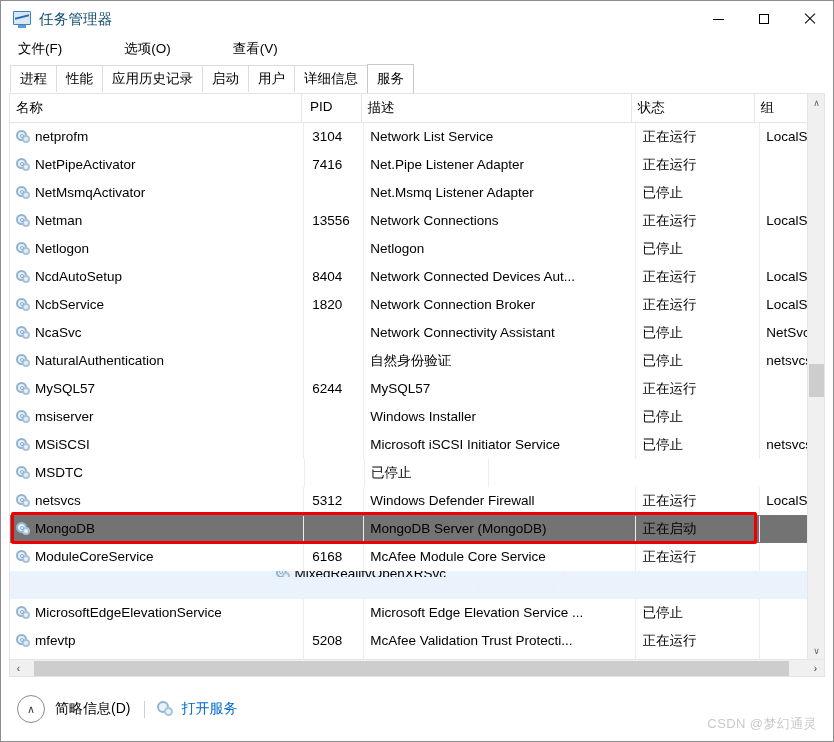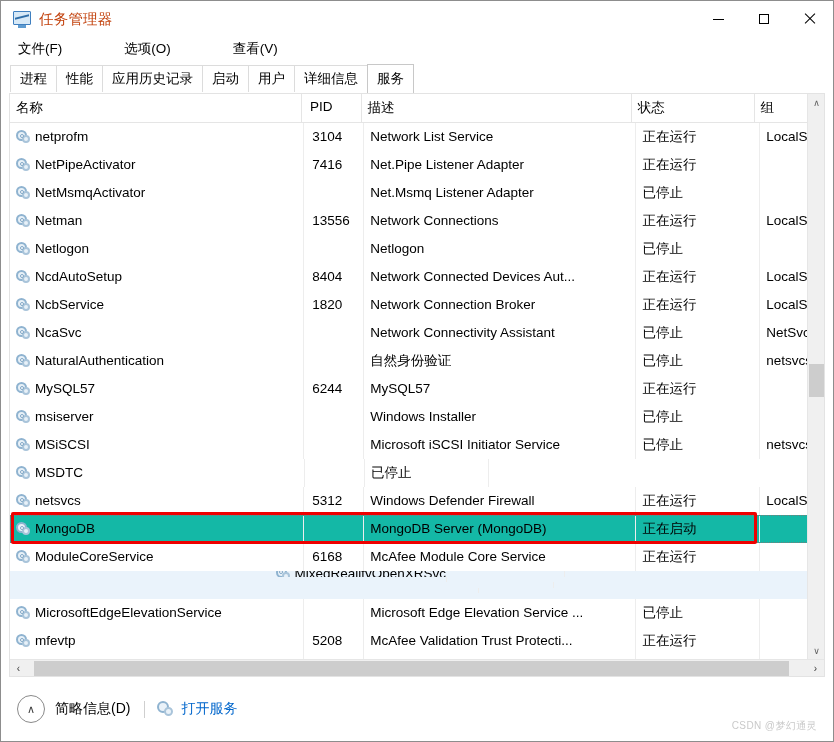--- a/index.html
+++ b/index.html
@@ -37,21 +37,21 @@
   }
   .app-icon .mon:after{
     content:"";position:absolute;left:1px;top:4px;width:14px;height:1.5px;
     background:#2f6ea8;
     transform:skewY(-14deg);
   }
   .app-icon .base{
     position:absolute;left:5px;bottom:0;width:8px;height:3px;background:#5f9bd0;
   }
   .title-text{
-    font-size:14.5px;color:#c2410c;letter-spacing:.2px;font-family:Liberation Serif, serif;
+    font-size:14.5px;color:#0c4a6e;letter-spacing:.2px;font-family:Liberation Serif, serif;
   }
   .winbtns{margin-left:auto;display:flex;height:36px;}
   .winbtn{
     width:46px;height:36px;display:flex;align-items:center;justify-content:center;
     font-size:13px;color:#000;cursor:default;
   }
   .glyph-min{display:block;width:11px;height:1px;background:#000;}
   .glyph-max{display:block;width:10px;height:10px;border:1px solid #000;box-sizing:border-box;}
   .glyph-close{display:block;width:12px;height:12px;position:relative;}
   .glyph-close:before,.glyph-close:after{
@@ -125,21 +125,21 @@
   .c-group{width:64px;border-right:none;}
   .hscroll-corner{flex:1;border-right:none;}
   .rows{
     flex:1;overflow:hidden;position:relative;background:#fff;
   }
   .row{
     display:flex;height:28px;min-height:28px;align-items:center;
     position:relative;font-size:13.5px;cursor:default;
   }
   .row.alt{background:#eaf3fb;flex-direction:column;}
-  .row.selected{background:#14b8a6;align-items:center;}
+  .row.selected{background:#737373;align-items:center;}
   .row.selected.focusline{
     outline:1px dotted #7a7a7a;outline-offset:-1px;
   }
   .cell{
     box-sizing:border-box;
     white-space:nowrap;overflow:hidden;
     border-right:1px solid #ededed;
     height:28px;line-height:28px;
   }
   .cell.name{width:295px;padding-left:6px;display:flex;align-items:center;}
@@ -215,21 +215,21 @@
   .gear-ic .g1,.gear-ic .g2{
     position:absolute;border-radius:50%;border:2px solid #8fb3d0;background:#eaf2f9;box-sizing:border-box;
   }
   .gear-ic .g1{left:0;top:0;width:12px;height:12px;}
   .gear-ic .g2{left:7px;top:6px;width:9px;height:9px;border-color:#a9c4da;}
   .openlink{
     font-size:14px;color:#0066cc;cursor:pointer;
   }
   .watermark{
     position:absolute;right:16px;bottom:8px;
-    font-size:10px;color:#c9c9c9;letter-spacing:.4px;
+    font-size:13px;color:#c9c9c9;letter-spacing:.4px;
     user-select:none;
   }
 </style>
 </head>
 <body>
 
 <div class="window">
 
   <div class="titlebar">
     <span class="app-icon">

